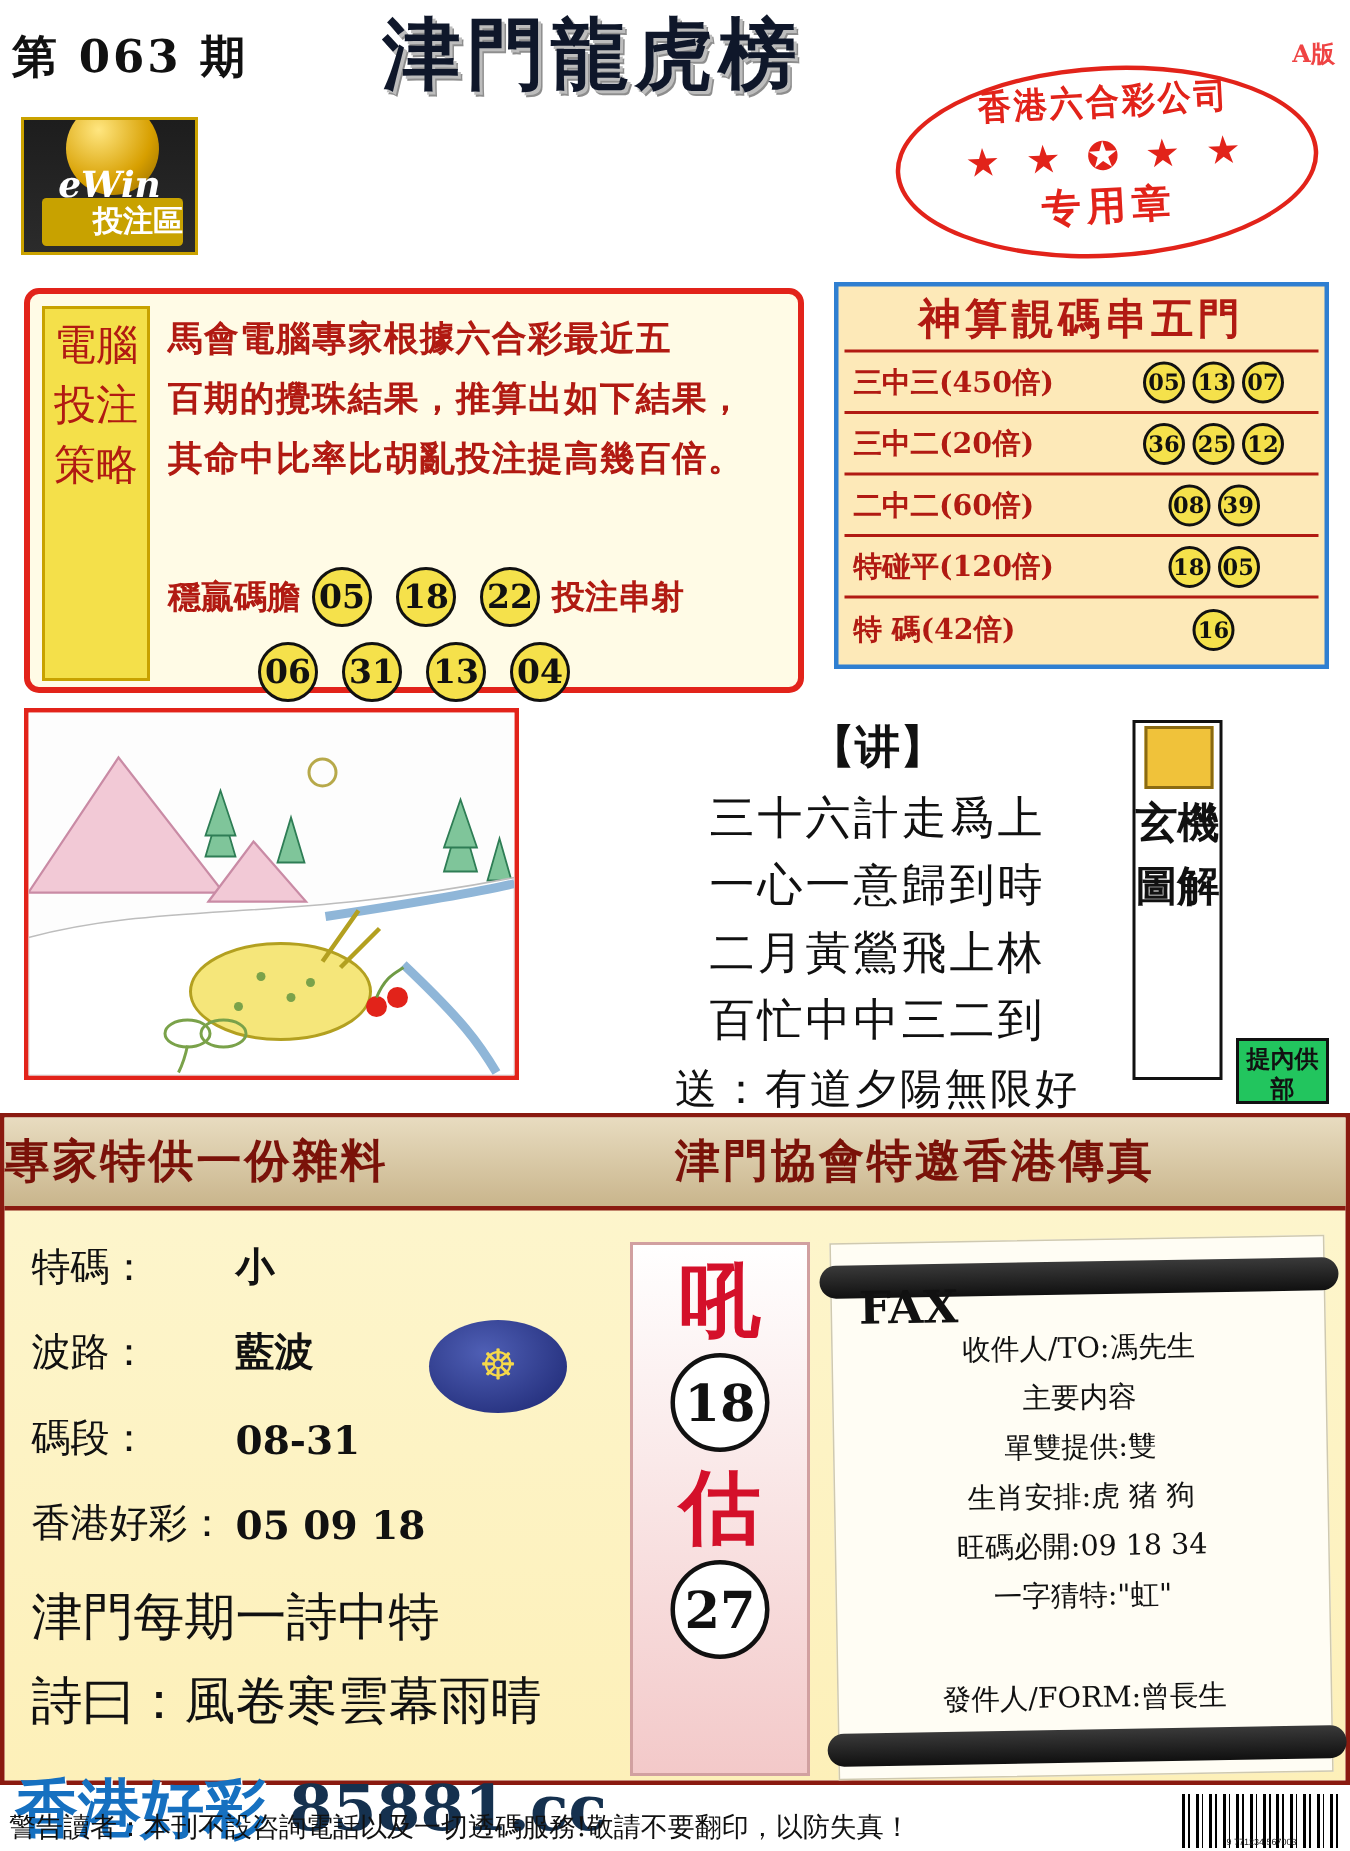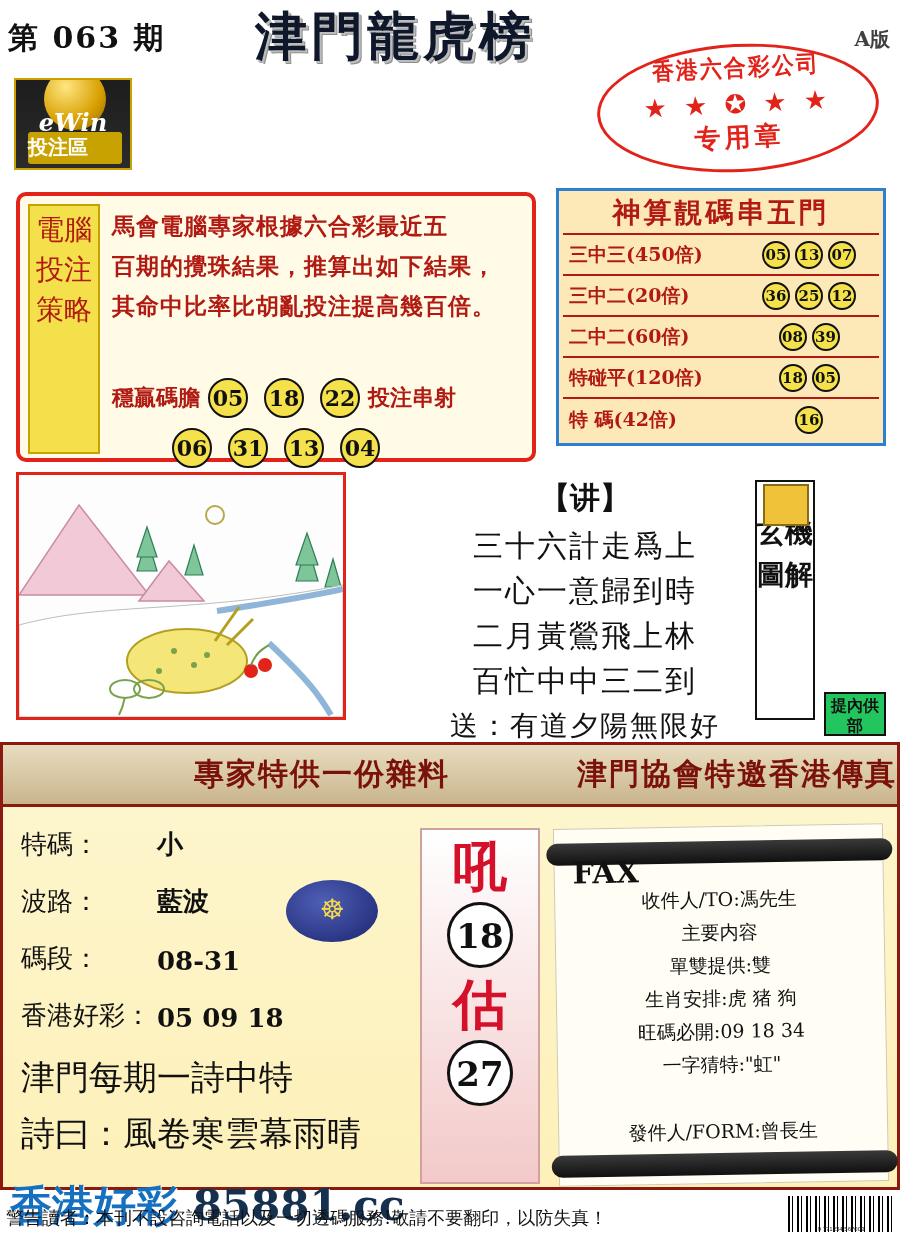--- a/index.html
+++ b/index.html
@@ -24,21 +24,21 @@
   .main-title {
     position: absolute; left: 255px; top: 2px;
     font-size: 52px; font-weight: bold;
     font-family: "DejaVu Serif", serif;
     color: #0f172a;
     letter-spacing: 4px;
     text-shadow: 2px 2px 0 #bdbdbd, 3px 3px 0 #8e8e8e;
   }
   .edition {
     position: absolute; right: 10px; top: 26px;
-    font-size: 20px; font-weight: bold; color: #404040;
+    font-size: 16px; font-weight: bold; color: #ef4444;
     font-family: "DejaVu Serif", serif;
   }
 
   
   .stamp {
     position: absolute; left: 597px; top: 44px;
     width: 282px; height: 128px;
     border: 3px solid #e2231a;
     border-radius: 50%;
     color: #e2231a;
@@ -72,21 +72,21 @@
     background: radial-gradient(circle at 35% 30%, #ffe680, #d79f00 60%, #8a6300);
   }
   .ewin .ewin-text {
     position: absolute; left: 0; top: 28px; width: 100%;
     text-align: center; color: #ffffff; font-size: 24px; font-weight: bold;
     font-style: italic; font-family: "DejaVu Serif", serif;
   }
   .ewin .ewin-sub {
     position: absolute; left: 12px; bottom: 4px; width: 94px; height: 32px;
     background: #c8a200; color: #fff; font-size: 20px; font-weight: bold;
-    text-align: left; line-height: 30px;
+    text-align: right; line-height: 30px;
     font-family: "DejaVu Serif", serif;
     border-radius: 3px;
   }
 
   
   .strategy {
     position: absolute; left: 16px; top: 192px; width: 520px; height: 270px;
     border: 4px solid #e2231a; border-radius: 10px;
     background: #fffbe6;
   }
@@ -155,21 +155,21 @@
   .poem-line {
     font-size: 30px; color: #111; font-family: "DejaVu Serif", serif;
     line-height: 45px; letter-spacing: 2px; white-space: nowrap;
   }
   .poem-last { font-size: 28px; }
 
   
   .xuanji {
     position: absolute; left: 755px; top: 480px; width: 60px; height: 240px;
     border: 2px solid #111; background: #fff;
-    text-align: center; padding-top: 30px;
+    text-align: center; padding-top: 46px;
   }
   .xuanji .icon {
     position: absolute; left: 6px; top: 2px; width: 46px; height: 42px;
     background: #f0c23a; border: 2px solid #8a6a12;
   }
   .xuanji .vtext {
     font-size: 28px; font-weight: bold; color: #111;
     font-family: "DejaVu Serif", serif; line-height: 42px;
   }
   .laoren {
@@ -190,21 +190,21 @@
     border: 3px solid #8a1a10;
     background: linear-gradient(#fdf6cf, #fdf0b9);
   }
   .banner {
     position: absolute; left: 0; top: 0; width: 894px; height: 62px;
     background: linear-gradient(#e8dcc0, #c9b58c);
     border-bottom: 3px solid #8a1a10;
     display: flex; align-items: center;
   }
   .banner-left, .banner-right {
-    flex: 1; text-align: right; color: #7a1209; font-size: 30px; font-weight: bold;
+    flex: 1; text-align: left; color: #7a1209; font-size: 30px; font-weight: bold;
     font-family: "DejaVu Serif", serif; letter-spacing: 2px;
   }
   .info-list { position: absolute; left: 18px; top: 82px; width: 420px; }
   .info-row {
     display: flex; align-items: flex-end; font-size: 26px; color: #111;
     font-family: "DejaVu Serif", serif; margin-bottom: 22px; white-space: nowrap;
   }
   .info-key { min-width: 130px; }
   .info-val { font-weight: bold; margin-left: 6px; }
   .poem-row { font-size: 34px; color: #111; font-family: "DejaVu Serif", serif; white-space: nowrap; }

